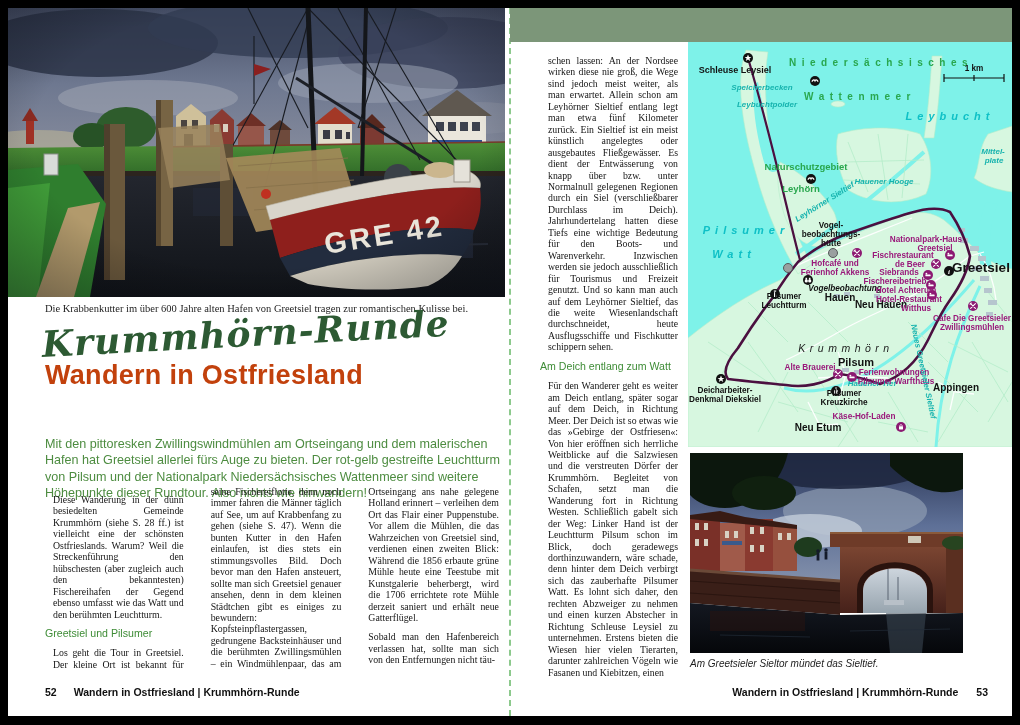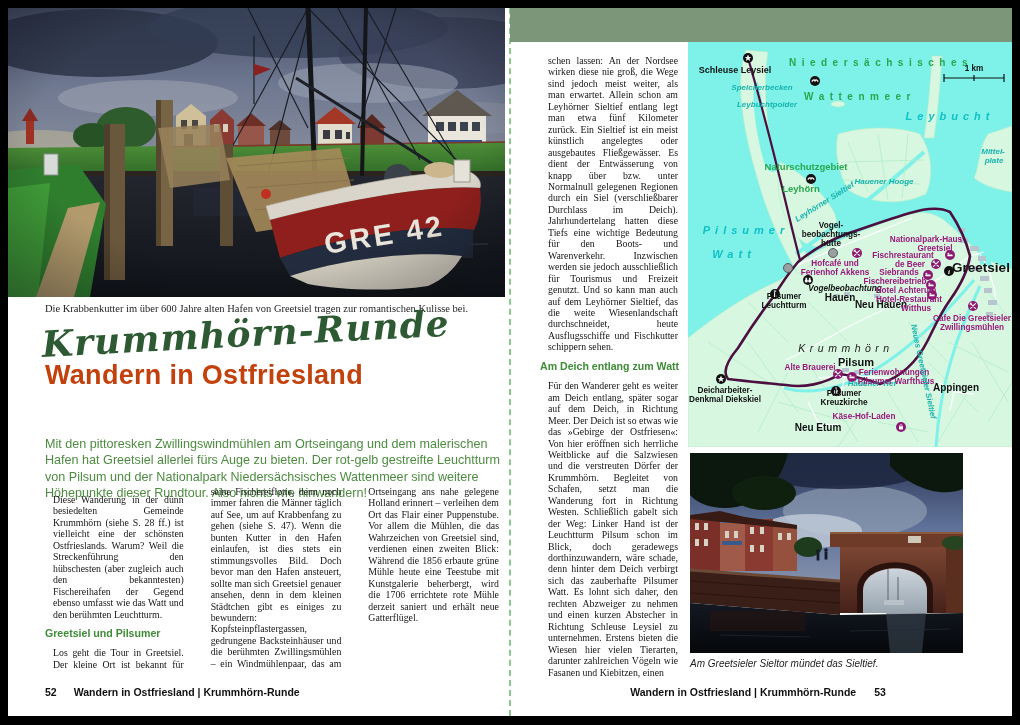--- a/index.html
+++ b/index.html
@@ -9,31 +9,31 @@
   #divider{left:501px;top:0;height:708px;width:0;border-left:2px dashed #8cc98c}
   
   #photo-left{left:0;top:0;width:497px;height:289px}
   #caption-left{left:37px;top:295px;width:462px;font-family:"Liberation Serif",serif;font-size:10.5px;color:#1d1d1d}
   #script-title{left:35px;top:315px;font-family:"DejaVu Serif",serif;font-style:italic;font-weight:bold;font-size:36px;color:#2d5a33;transform:rotate(-3deg);transform-origin:left bottom;letter-spacing:1px}
   #h1-title{left:37px;top:352px;font-size:27px;font-weight:bold;color:#c2410c;letter-spacing:.3px}
   #intro{left:37px;top:428px;width:464px;font-size:12.6px;font-weight:normal;line-height:1.3;color:#4d8c40}
   #cols-left{left:37px;top:478px;width:462px;height:190px;column-count:3;column-gap:11px;column-fill:auto}
   .bodytext{font-family:"Liberation Serif",serif;font-size:9.8px;line-height:11.45px;color:#141414;text-align:justify}
   .bodytext p{margin:8px}
-  h3.sub{font-family:"Liberation Sans",sans-serif;font-size:10.6px;font-weight:bold;color:#3e8c36;margin:7px 0 3px 0}
+  h3.sub{font-family:"Liberation Sans",sans-serif;font-size:10.6px;font-weight:normal;color:#3e8c36;margin:7px 0 3px 0}
   .footer{font-size:10.5px;font-weight:bold;color:#101010}
   #footer-left{left:37px;top:678px;width:460px}
   #footer-left .pnum{margin-right:17px}
   
   #band{left:502px;top:0;width:502px;height:34px;background:#7c9679}
   #col-right{left:532px;top:39px;width:146px;height:632px}
   #map-wrap{left:680px;top:34px;width:324px;height:405px}
   #photo-right{left:682px;top:445px;width:273px;height:200px}
   #caption-right{left:682px;top:650px;width:300px;font-family:Liberation Sans, sans-serif;font-style:italic;font-size:10px;color:#1d1d1d}
-  #footer-right{left:520px;top:678px;width:460px;text-align:center}
+  #footer-right{left:520px;top:678px;width:460px;text-align:right}
   #footer-right .pnum{margin-left:18px}
   
   text{font-family:"Liberation Sans",sans-serif}
   .g-spaced{font-size:10px;font-weight:bold;fill:#29a74e;letter-spacing:5.5px;text-anchor:middle}
   .g-bold{font-size:9.5px;font-weight:bold;fill:#29a74e;text-anchor:middle}
   .c-ital{font-size:8px;font-weight:bold;font-style:italic;fill:#16b3ae;text-anchor:middle}
   .c-big{font-size:11px;font-style:italic;fill:#0fc0c6;letter-spacing:5px;text-anchor:middle;font-weight:bold}
   .blk-b9{font-size:9px;font-weight:bold;fill:#111;text-anchor:middle}
   .blk-b85{font-size:8.2px;font-weight:bold;fill:#111;text-anchor:middle}
   .blk10{font-size:10px;font-weight:bold;fill:#111;text-anchor:middle}
@@ -168,20 +168,21 @@
       <rect width="497" height="289" fill="url(#vig)"></rect>
     </svg>
     <div id="caption-left" class="abs">Die Krabbenkutter im über 600 Jahre alten Hafen von Greetsiel tragen zur romantischen Kulisse bei.</div>
     <div id="script-title" class="abs">Krummhörn-Runde</div>
     <div id="h1-title" class="abs">Wandern in Ostfriesland</div>
     <div id="intro" class="abs">Mit den pittoresken Zwillingswindmühlen am Ortseingang und dem malerischen Hafen hat Greetsiel allerlei fürs Auge zu bieten. Der rot-gelb gestreifte Leuchtturm von Pilsum und der Nationalpark Niedersächsisches Wattenmeer sind weitere Höhepunkte dieser Rundtour. Also nichts wie hinwandern!</div>
     <div id="cols-left" class="abs bodytext">
       <p>Diese Wanderung in der dünn besiedelten Gemeinde Krummhörn (siehe S. 28 ff.) ist vielleicht eine der schönsten Ostfrieslands. Warum? Weil die Streckenführung den hübschesten (aber zugleich auch den bekanntesten) Fischereihafen der Gegend ebenso umfasst wie das Watt und den berühmten Leuchtturm.</p>
       <h3 class="sub">Greetsiel und Pilsumer</h3>
       <p>Los geht die Tour in Greetsiel. Der kleine Ort ist bekannt für seine Fischereiflotte, denn noch immer fahren die Männer täglich auf See, um auf Krabbenfang zu gehen (siehe S. 47). Wenn die bunten Kutter in den Hafen einlaufen, ist dies stets ein stimmungsvolles Bild. Doch bevor man den Hafen ansteuert, sollte man sich Greetsiel genauer ansehen, denn in dem kleinen Städtchen gibt es einiges zu bewundern: Kopfsteinpflastergassen, gedrungene Backsteinhäuser und die berühmten Zwillingsmühlen – ein Windmühlenpaar, das am Ortseingang ans nahe gelegene Holland erinnert – verleihen dem Ort das Flair einer Puppenstube. Vor allem die Mühlen, die das Wahrzeichen von Greetsiel sind, verdienen einen zweiten Blick: Während die 1856 erbaute grüne Mühle heute eine Teestube mit Kunstgalerie beherbergt, wird die 1706 errichtete rote Mühle derzeit saniert und erhält neue Gatterflügel.</p>
+      <p>Sobald man den Hafenbereich verlassen hat, sollte man sich von den Entfernungen nicht täu-</p>
     </div>
     <div id="footer-left" class="abs footer">
       <span class="pnum">52</span><span>Wandern in Ostfriesland | Krummhörn-Runde</span>
     </div>
   </div>
 
   <div id="divider" class="abs"></div>
 
   <div>
     <div id="band" class="abs"></div>

